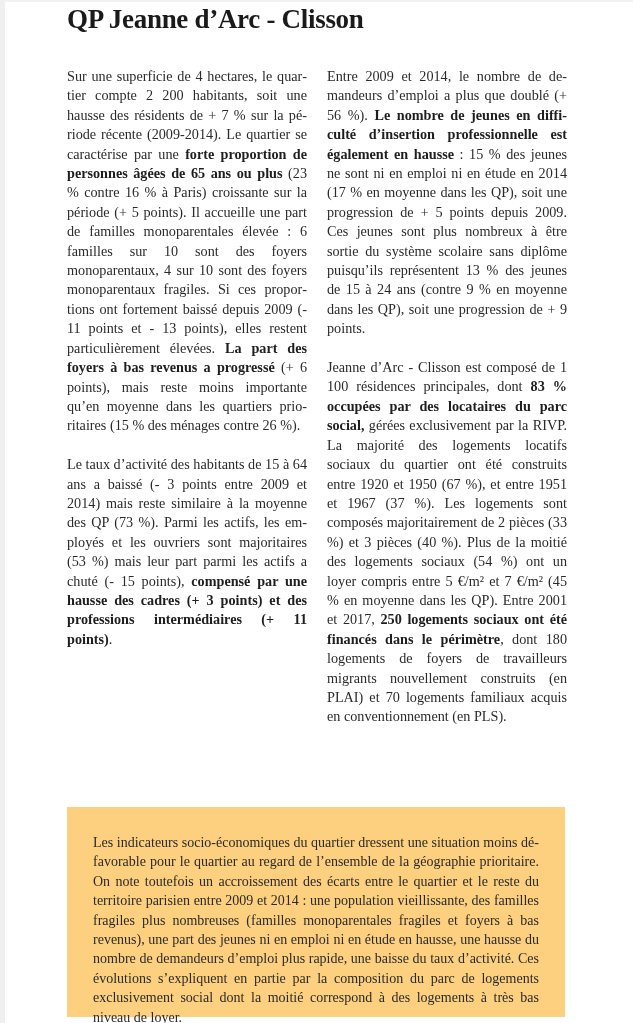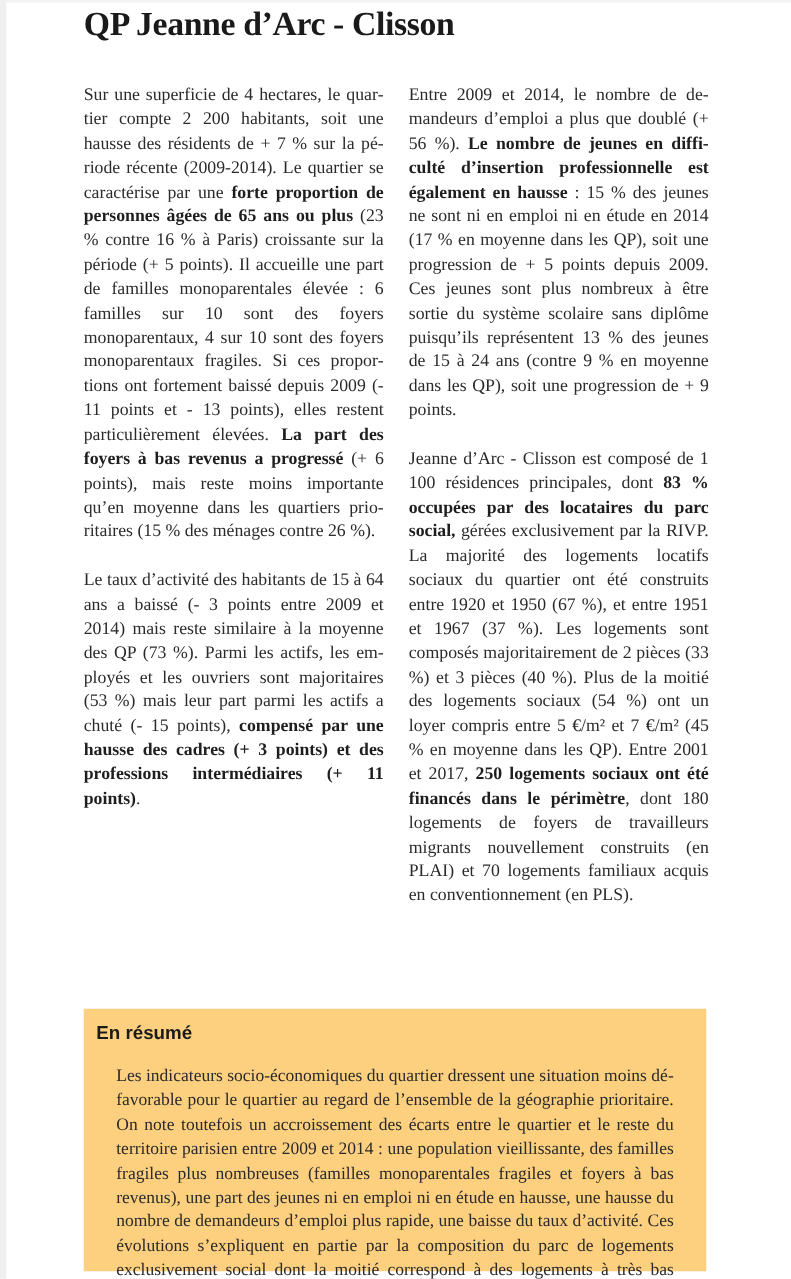--- a/index.html
+++ b/index.html
@@ -49,15 +49,14 @@
   <p><span>Sur une superficie de 4 hectares, le quar­tier compte 2 200 habitants, soit une hausse des résidents de + 7 % sur la pé­riode récente (2009-2014). Le quartier se caractérise par une </span><b>forte proportion de personnes âgées de 65 ans ou plus</b><span> (23 % contre 16 % à Paris) croissante sur la période (+ 5 points). Il accueille une part de familles monoparentales éle­vée : 6 familles sur 10 sont des foyers monoparentaux, 4 sur 10 sont des foyers monoparentaux fragiles. Si ces propor­tions ont fortement baissé depuis 2009 (- 11 points et - 13 points), elles restent particulièrement élevées. </span><b>La part des foyers à bas revenus a progressé</b><span> (+ 6 points), mais reste moins importante qu’en moyenne dans les quartiers prio­ritaires (15 % des ménages contre 26 %).</span></p>
   <p><span>Le taux d’activité des habitants de 15 à 64 ans a baissé (- 3 points entre 2009 et 2014) mais reste similaire à la moyenne des QP (73 %). Parmi les actifs, les em­ployés et les ouvriers sont majoritaires (53 %) mais leur part parmi les actifs a chuté (- 15 points), </span><b>compensé par une hausse des cadres (+ 3 points) et des professions intermédiaires (+ 11 points)</b><span>.</span></p>
 </div>
 
 <div class="col col-right">
   <p><span>Entre 2009 et 2014, le nombre de de­mandeurs d’emploi a plus que doublé (+ 56 %). </span><b>Le nombre de jeunes en diffi­culté d’insertion professionnelle est également en hausse</b><span> : 15 % des jeunes ne sont ni en emploi ni en étude en 2014 (17 % en moyenne dans les QP), soit une progression de + 5 points depuis 2009. Ces jeunes sont plus nombreux à être sortie du système scolaire sans diplôme puisqu’ils représentent 13 % des jeunes de 15 à 24 ans (contre 9 % en moyenne dans les QP), soit une progression de + 9 points.</span></p>
   <p><span>Jeanne d’Arc - Clisson est composé de 1 100 résidences principales, dont </span><b>83 % occupées par des locataires du parc social,</b><span> gérées exclusivement par la RIVP. La majorité des logements locatifs sociaux du quartier ont été construits entre 1920 et 1950 (67 %), et entre 1951 et 1967 (37 %). Les logements sont composés majoritairement de 2 pièces (33 %) et 3 pièces (40 %). Plus de la moi­tié des logements sociaux (54 %) ont un loyer compris entre 5 €/m² et 7 €/m² (45 % en moyenne dans les QP). Entre 2001 et 2017, </span><b>250 logements sociaux ont été financés dans le périmètre</b><span>, dont 180 logements de foyers de travail­leurs migrants nouvellement construits (en PLAI) et 70 logements familiaux ac­quis en conventionnement (en PLS).</span></p>
 </div>
 
 <div class="summary">
-  <h2>En résumé</h2>
   <p>Les indicateurs socio-économiques du quartier dressent une situation moins dé­favorable pour le quartier au regard de l’ensemble de la géographie prioritaire. On note toutefois un accroissement des écarts entre le quartier et le reste du terri­toire parisien entre 2009 et 2014 : une population vieillissante, des familles frag­iles plus nombreuses (familles monoparentales fragiles et foyers à bas revenus), une part des jeunes ni en emploi ni en étude en hausse, une hausse du nombre de demandeurs d’emploi plus rapide, une baisse du taux d’activité. Ces évolutions s’expliquent en partie par la composition du parc de logements exclusivement social dont la moitié correspond à des logements à très bas niveau de loyer.</p>
 </div>
 
 </body></html>

